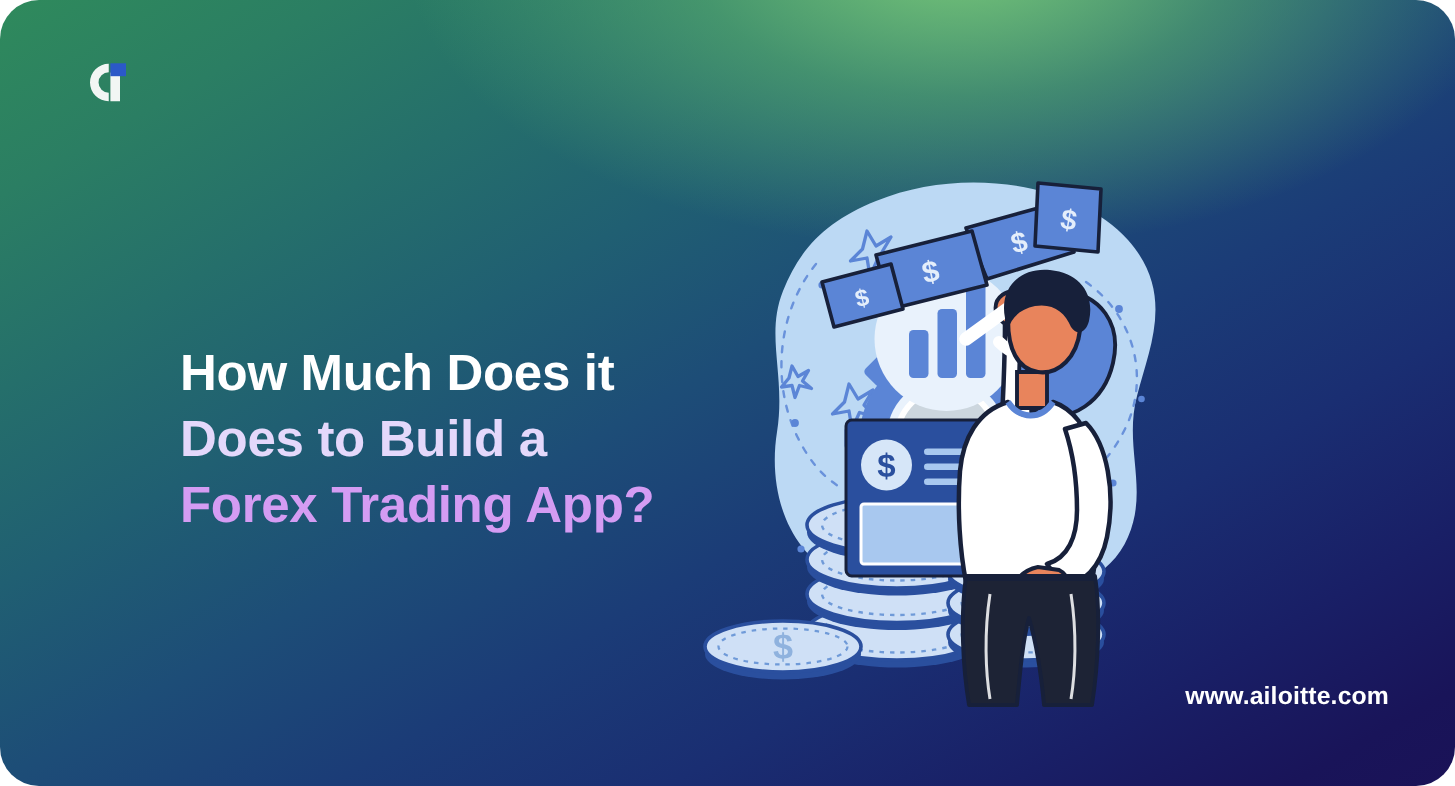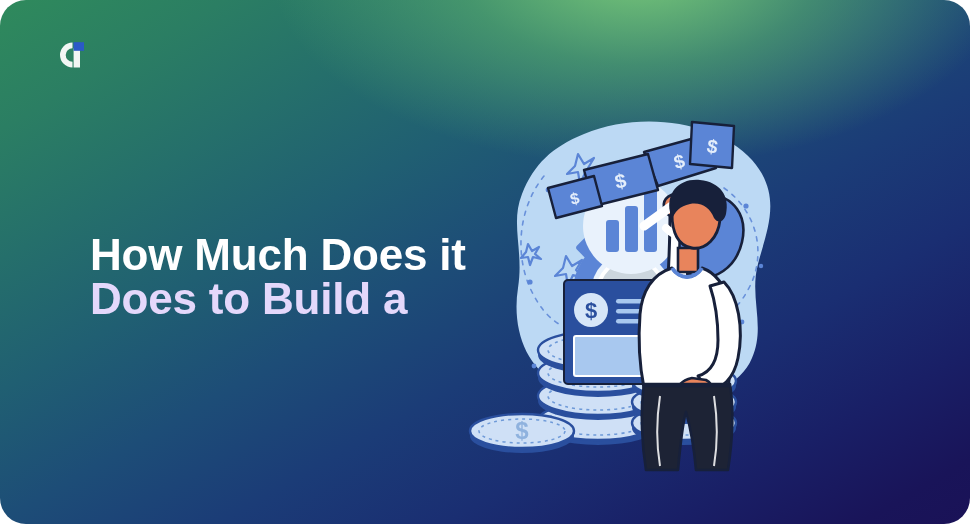--- a/index.html
+++ b/index.html
@@ -24,22 +24,22 @@
         #191459 94%,
         #1a1257 100%);
   }
 
   
   #logo{position:absolute;left:49px;top:32px;width:46px;height:46px;}
   #logo svg{display:block;width:46px;height:46px;}
 
   
   #headline{
-    position:absolute;left:90px;top:204px;width:400px;
-    font-weight:bold;font-size:44px;line-height:44px;
+    position:absolute;left:120px;top:204px;width:400px;
+    font-weight:bold;font-size:34px;line-height:44px;
     letter-spacing:-0.2px;
   }
   #headline .ln{display:block;white-space:nowrap;}
   .ln-1{color:#ffffff;}
   .ln-2{color:#e4d8fb;}
   .ln-3{color:#d49cf3;}
 
   
   #site-url{
     position:absolute;right:44px;top:455px;
@@ -65,22 +65,24 @@
 
       <rect x="24.6" y="16.4" width="6.4" height="19.1" fill="#f2f6f4"></rect>
 
       <rect x="24.6" y="10.2" width="10.4" height="8.6" fill="#2b59c8"></rect>
     </svg>
   </div>
 
   <h1 id="headline">
     <span class="ln ln-1">How Much Does it</span>
     <span class="ln ln-2">Does to Build a</span>
+    <span class="ln ln-3">Forex Trading App?</span>
   </h1>
 
+  <div id="site-url">www.ailoitte.com</div>
 
   <div id="art">
     <svg viewBox="0 0 350 400" xmlns="http://www.w3.org/2000/svg">
 
       <g>
         <path d="M118 38
                  C 176 14, 252 26, 286 64
                  C 318 100, 300 136, 292 168
                  C 283 202, 300 230, 286 262
                  C 272 296, 224 308, 186 300

